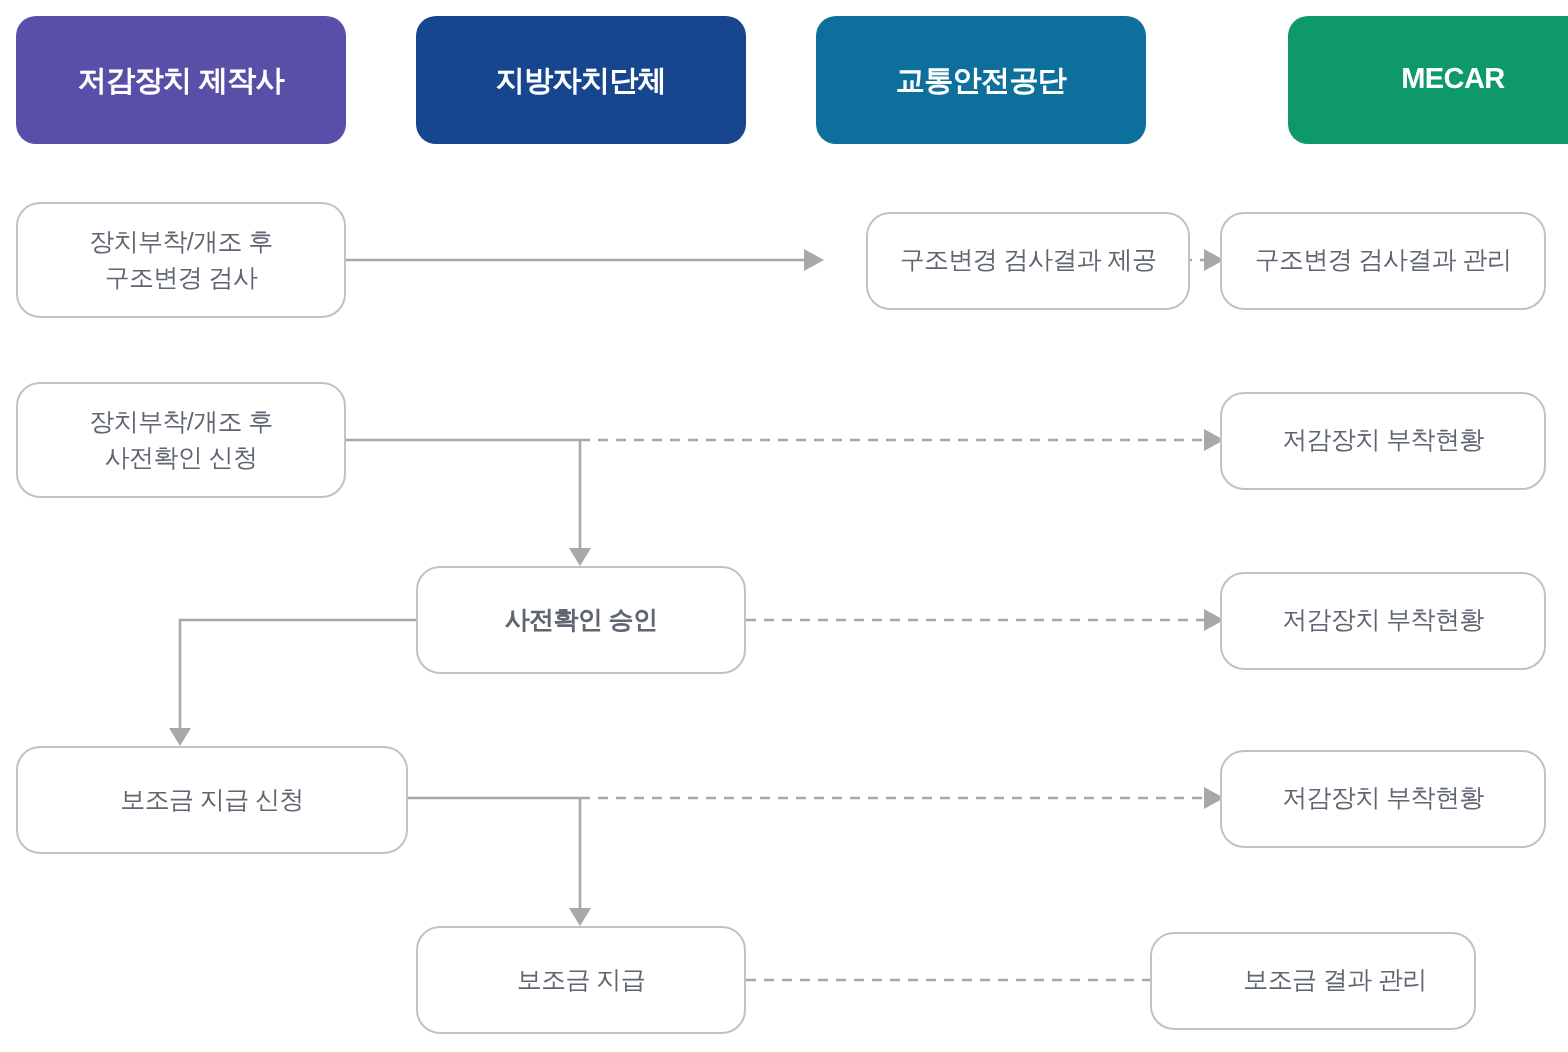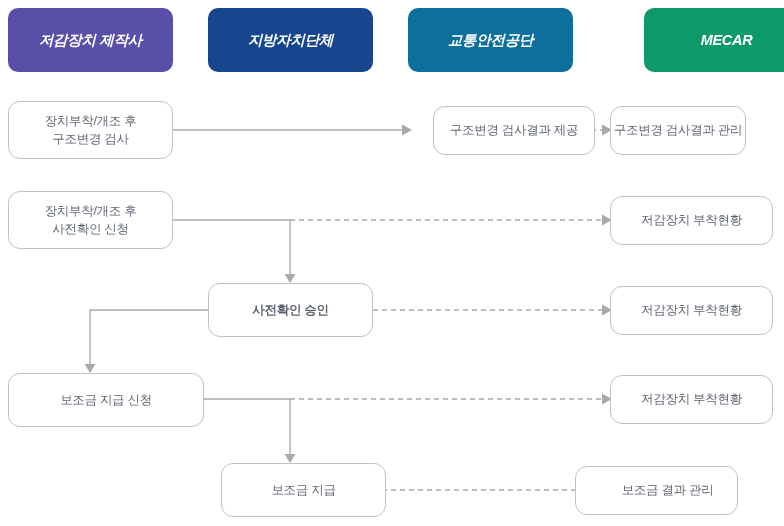--- a/index.html
+++ b/index.html
@@ -24,21 +24,20 @@
     position: absolute;
     display: flex;
     align-items: center;
     justify-content: center;
     border-radius: 10px;
     color: #ffffff;
     font-size: 14.5px;
     font-weight: bold;
     letter-spacing: -0.3px;
     box-sizing: border-box;
-    font-style: italic;
   }
   .node {
     position: absolute;
     display: flex;
     align-items: center;
     justify-content: center;
     text-align: center;
     border: 1px solid #c2c2c2;
     border-radius: 12px;
     background: #ffffff;
@@ -124,21 +123,21 @@
 
   <div class="node" style="left:8px; top:101px; width:165px; height:58px;">
     <span>장치부착/개조 후
 구조변경 검사</span>
   </div>
 
   <div class="node" style="left:433px; top:106px; width:162px; height:49px;">
     <span>구조변경 검사결과 제공</span>
   </div>
 
-  <div class="node" style="left:610px; top:106px; width:136px; height:49px;">
+  <div class="node" style="left:610px; top:106px; width:163px; height:49px;">
     <span>구조변경 검사결과 관리</span>
   </div>
 
   <div class="node" style="left:8px; top:191px; width:165px; height:58px;">
     <span>장치부착/개조 후
 사전확인 신청</span>
   </div>
 
   <div class="node" style="left:610px; top:196px; width:163px; height:49px;">
     <span>저감장치 부착현황</span>
@@ -153,21 +152,21 @@
   </div>
 
   <div class="node" style="left:8px; top:373px; width:196px; height:54px;">
     <span>보조금 지급 신청</span>
   </div>
 
   <div class="node" style="left:610px; top:375px; width:163px; height:49px;">
     <span>저감장치 부착현황</span>
   </div>
 
-  <div class="node" style="left:208px; top:463px; width:165px; height:54px;margin-left:13px;">
+  <div class="node" style="left:208px; top:463px; width:165px; height:54px;">
     <span>보조금 지급</span>
   </div>
 
   <div class="node" style="left:575px; top:466px; width:163px; height:49px;padding-left:22px;">
     <span>보조금 결과 관리</span>
   </div>
 
 </div>
 
 </body></html>

